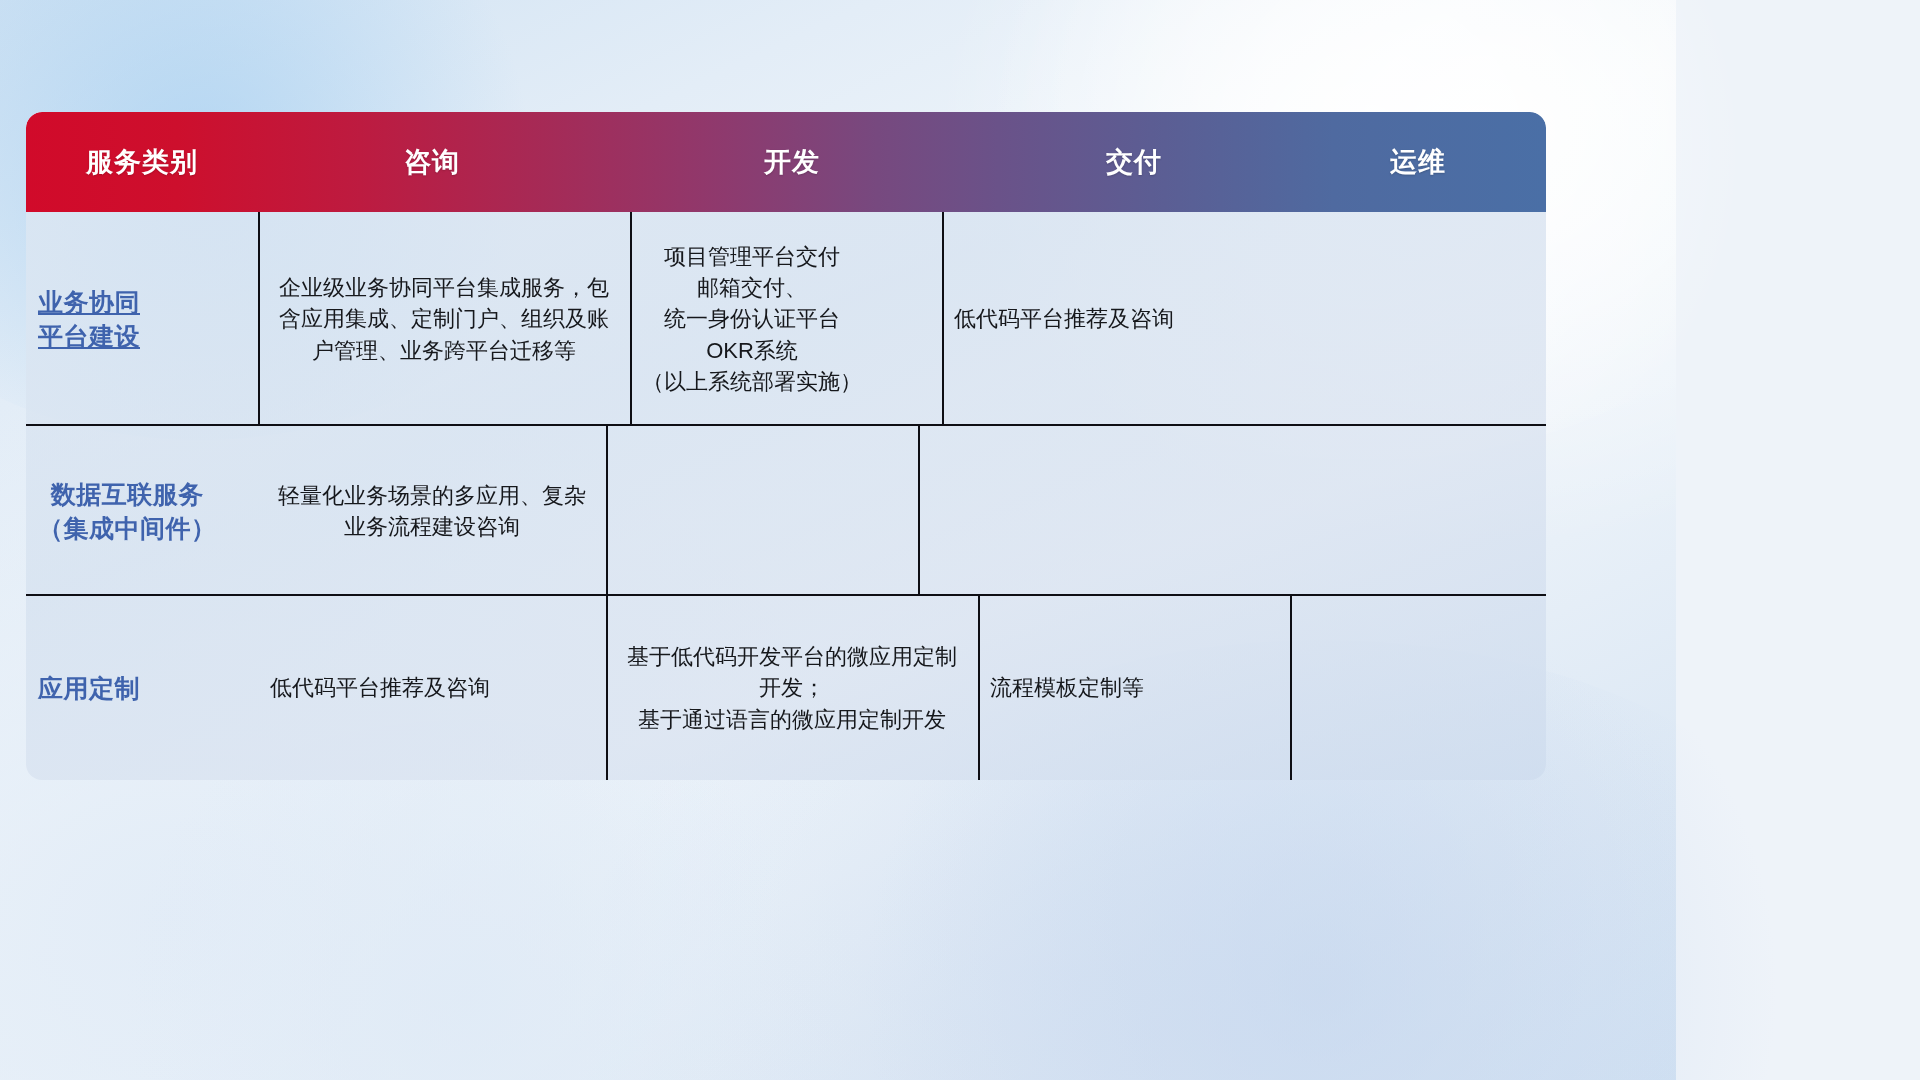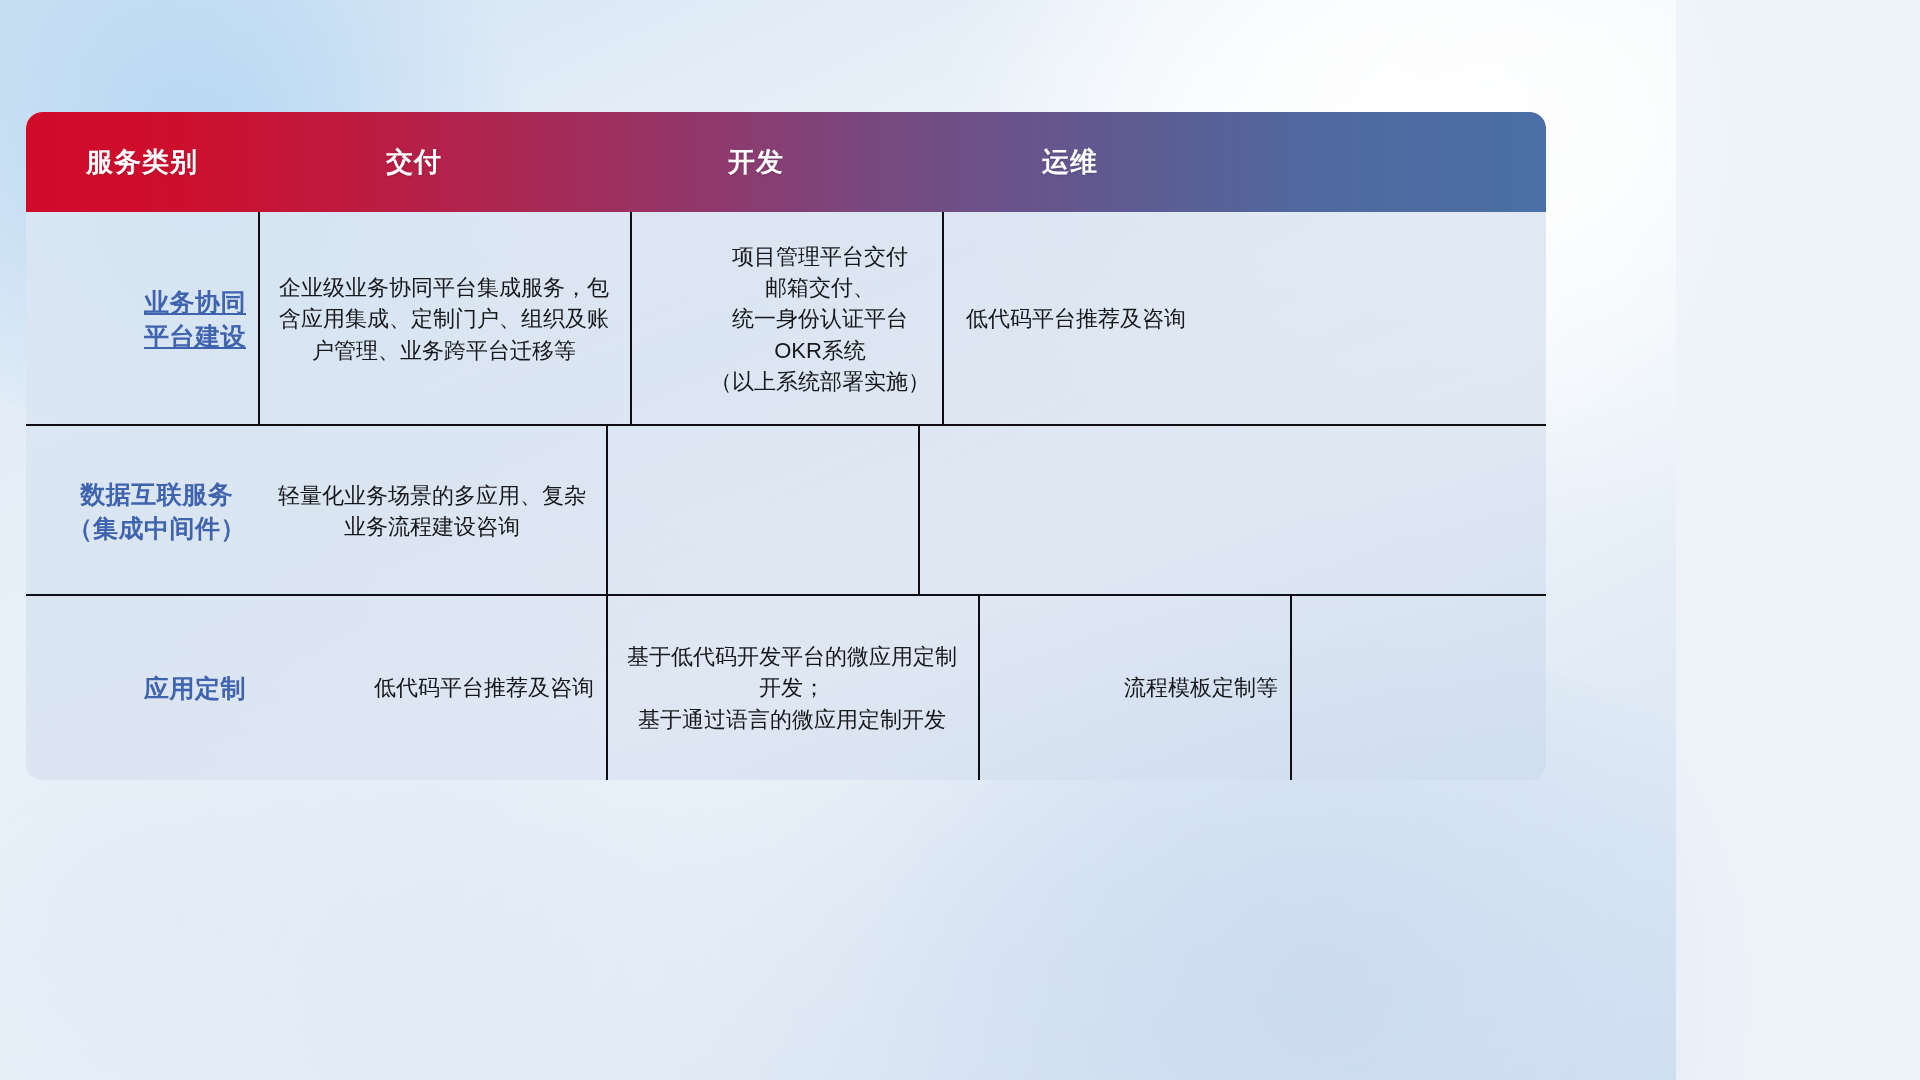--- a/index.html
+++ b/index.html
@@ -56,21 +56,21 @@
   .tbody{position:relative;height:568px;}
   .trow{display:flex;position:relative;}
   .trow.r1{height:214px;}
   .trow.r2{height:170px;}
   .trow.r3{height:184px;}
   .trow.r1::after,.trow.r2::after{
     content:"";position:absolute;left:0;right:0;bottom:0;height:2px;
     background:#0e0e14;
   }
   .td{
-    display:flex;align-items:center;justify-content:flex-end;
+    display:flex;align-items:center;justify-content:flex-start;
     text-align:center;position:relative;
     padding:16px 12px;box-sizing:border-box;
   }
   .td.sep::before{
     content:"";position:absolute;left:0;top:0;bottom:0;width:2px;background:#0e0e14;
   }
   .cat{
     color:#3f63ad;font-weight:bold;font-size:25px;line-height:1.38;
     letter-spacing:.5px;
   }
@@ -92,22 +92,23 @@
 <div class="stage">
   <div class="glow glow-a"></div>
   <div class="glow glow-b"></div>
   <div class="glow glow-c"></div>
   <div class="glow glow-d"></div>
 
   <div class="table-wrap">
 
     <div class="thead">
       <div class="th c0">服务类别</div>
+      <div class="th c1">咨询</div>
+      <div class="th c2">开发</div>
       <div class="th c3">交付</div>
-      <div class="th c2">开发</div>
       <div class="th c4">运维</div>
     </div>
 
     <div class="tbody">
 
       <div class="trow r1">
         <div class="td c0">
           <div class="cat" style="white-space: pre-line; text-decoration: underline;">业务协同
 平台建设</div>
         </div>

